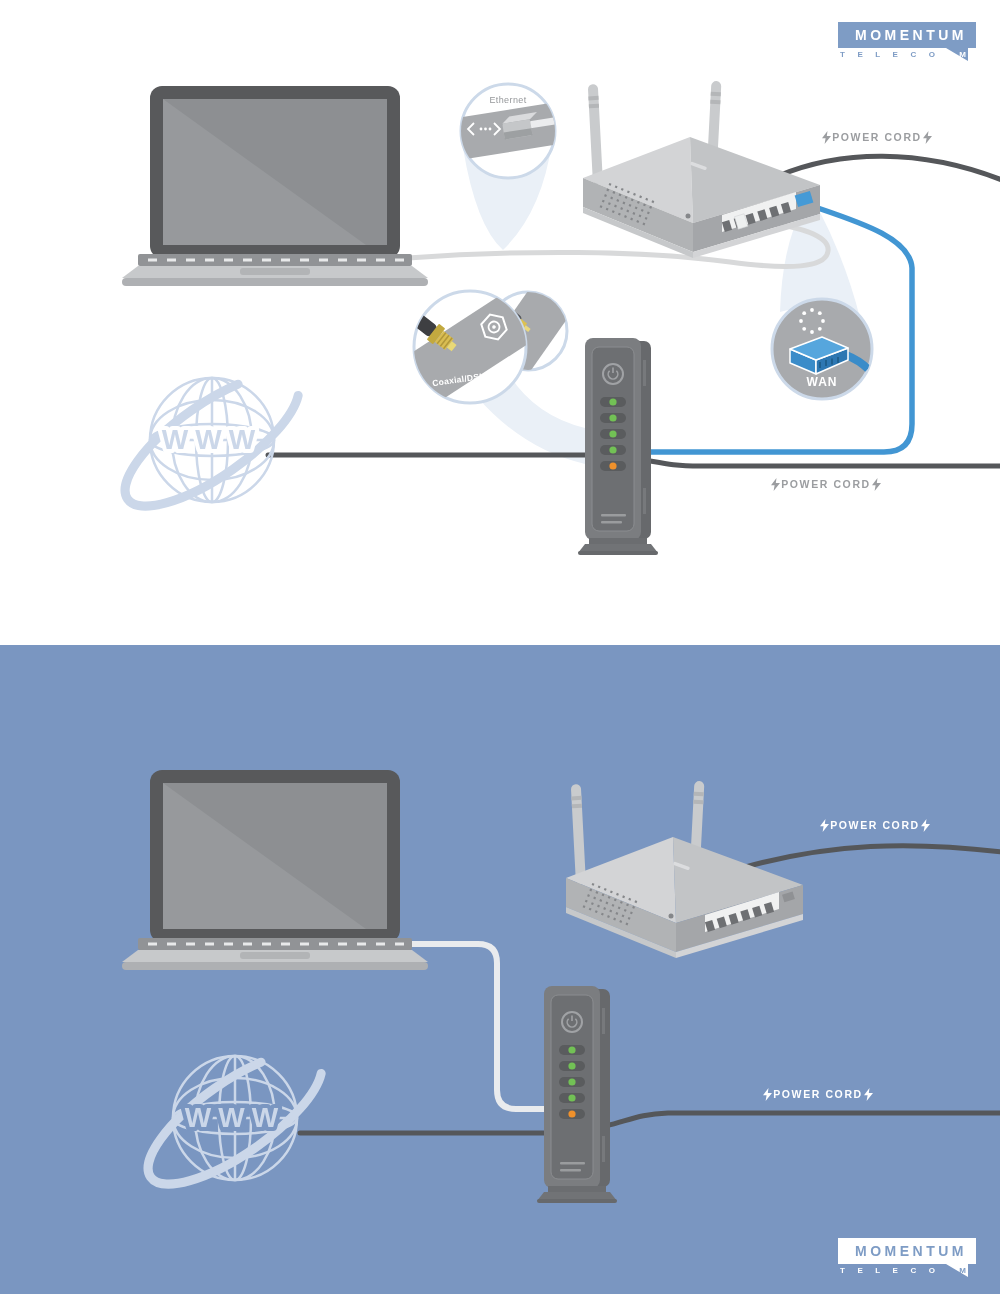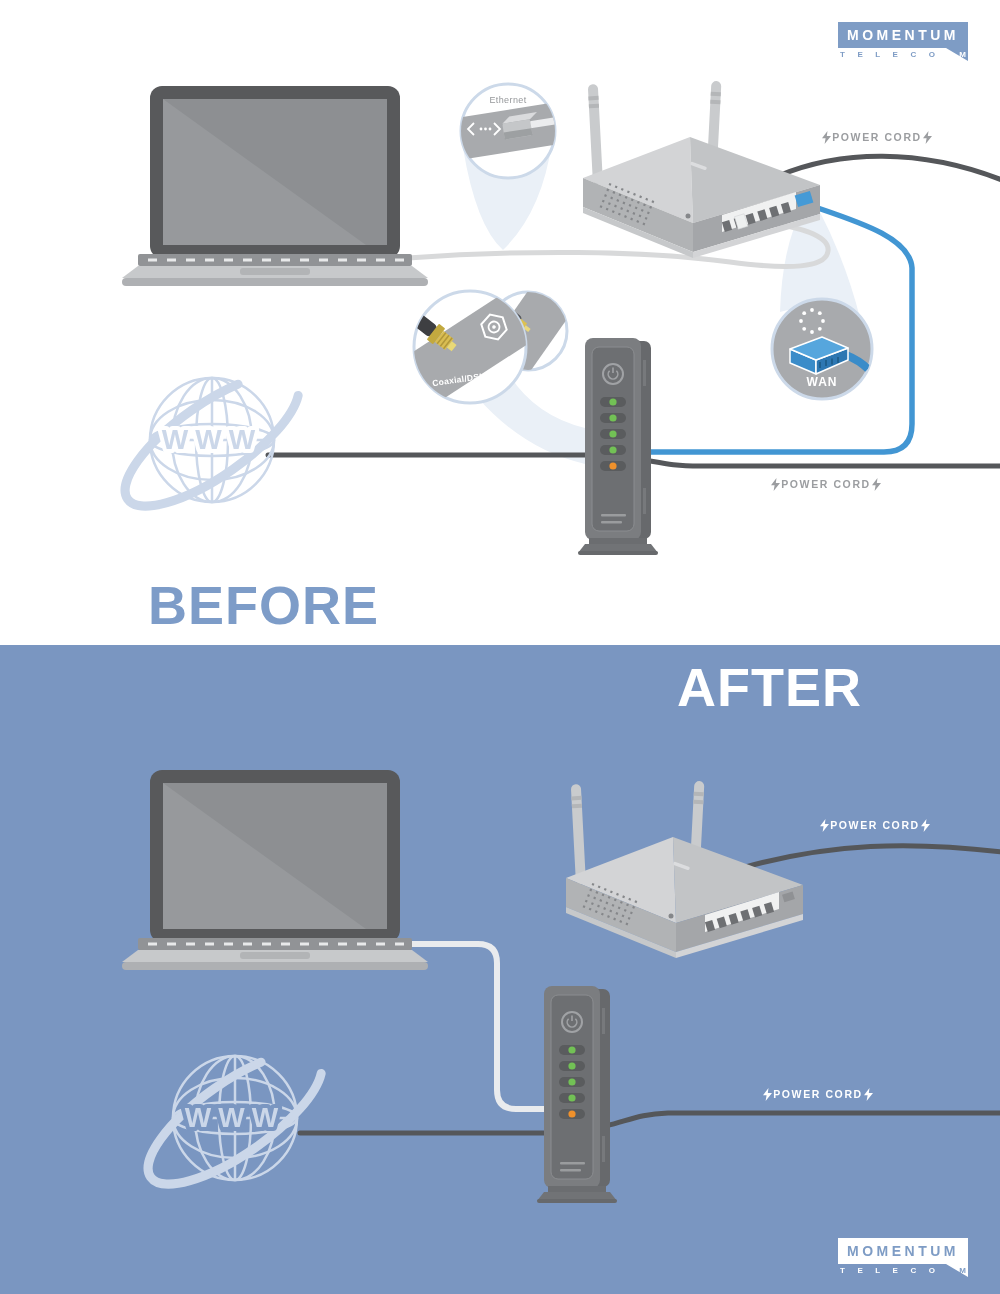--- a/index.html
+++ b/index.html
@@ -19,21 +19,21 @@
   .power-label svg{display:block;flex:none;}
   
   .callout-label{position:absolute;text-align:center;line-height:1;}
   .eth-label{left:458px;top:96px;width:100px;font-size:9px;color:#96989b;letter-spacing:.4px;}
   .coax-label{left:404px;top:374px;width:130px;font-size:8.5px;color:#ffffff;font-weight:bold;
               letter-spacing:.3px;transform:rotate(-8deg);}
   .wan-label{left:792px;top:376px;width:60px;font-size:12px;color:#ffffff;font-weight:bold;letter-spacing:1px;}
   
   .logo{position:absolute;width:130px;}
   .logo .box{position:relative;width:130px;height:26px;display:flex;align-items:center;justify-content:center;
-             font-weight:bold;font-size:14px;letter-spacing:3.5px;line-height:1;}
+             font-weight:bold;font-size:14px;letter-spacing:3.5px;line-height:1;padding-left:8px;}
   .logo .notch{position:absolute;right:0;top:26px;width:22px;height:13px;
                clip-path:polygon(0 0,100% 0,100% 100%);}
   .logo .telecom{position:relative;display:flex;justify-content:space-between;align-items:flex-end;
                  width:126px;margin:3px 2px 0 2px;font-weight:bold;font-size:8px;line-height:1;}
   .logo .telecom .left{letter-spacing:12.5px;}
   .logo-top{left:838px;top:22px;}
   .logo-top .box{background:#7e9cc5;color:#ffffff;}
   .logo-top .notch{background:#7e9cc5;}
   .logo-top .telecom .left{color:#7e9cc5;}
   .logo-top .telecom .last{color:#ffffff;}
@@ -269,22 +269,20 @@
           <polygon points="-28,-4 4,-16 30,-5 -2,7" fill="#56a6dd" stroke="#ffffff" stroke-width="1.5" stroke-linejoin="round"></polygon>
           <line x1="2" y1="9" x2="2" y2="15" stroke="#1f608f" stroke-width="2"></line>
           <line x1="8" y1="7" x2="8" y2="13" stroke="#1f608f" stroke-width="2"></line>
           <line x1="14" y1="5.5" x2="14" y2="11.5" stroke="#1f608f" stroke-width="2"></line>
           <line x1="20" y1="4" x2="20" y2="10" stroke="#1f608f" stroke-width="2"></line>
         </g>
       </g>
     </g>
   </svg>
 
-  <div class="heading before">BEFORE</div>
-  <div class="heading after">AFTER</div>
 
   <div class="power-label gray" style="left:802px;top:131px;">
     <svg width="9" height="13" viewBox="0 0 9 13">
         <polygon points="5.5,0 0,7.2 3.6,7.2 2.6,13 9,5 4.8,5" fill="currentColor"></polygon>
       </svg>
     <span>POWER CORD</span>
     <svg width="9" height="13" viewBox="0 0 9 13">
         <polygon points="5.5,0 0,7.2 3.6,7.2 2.6,13 9,5 4.8,5" fill="currentColor"></polygon>
       </svg>
   </div>

